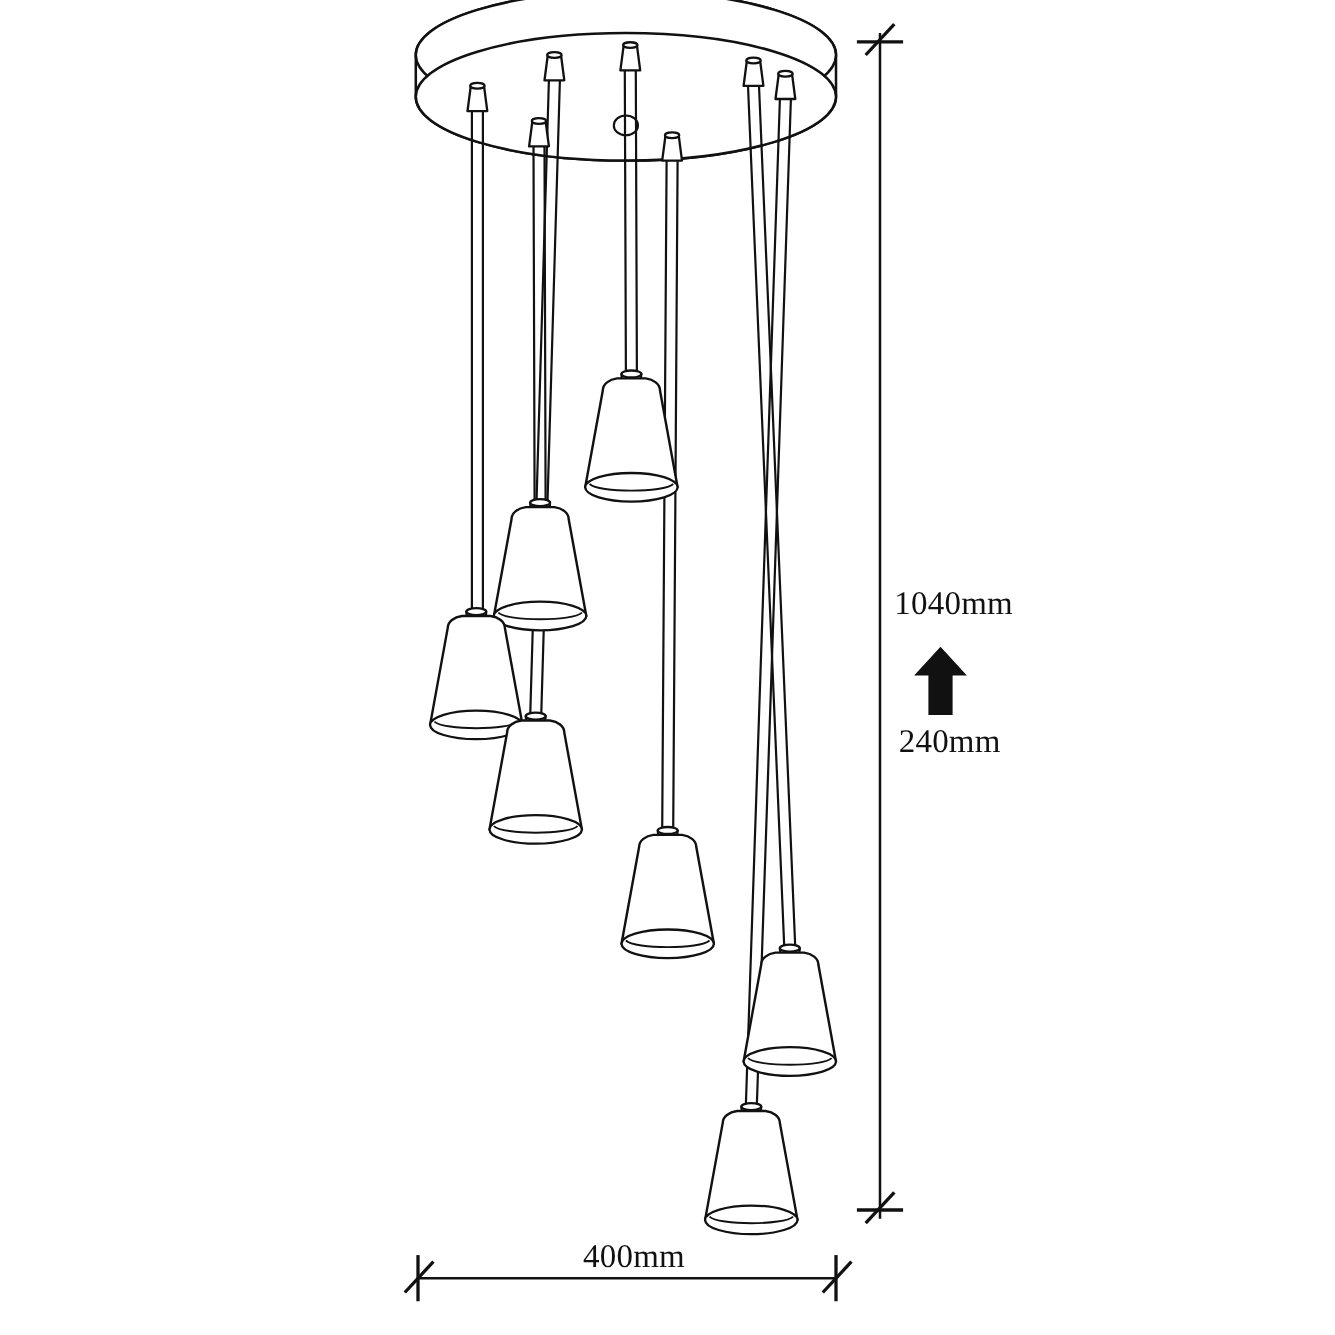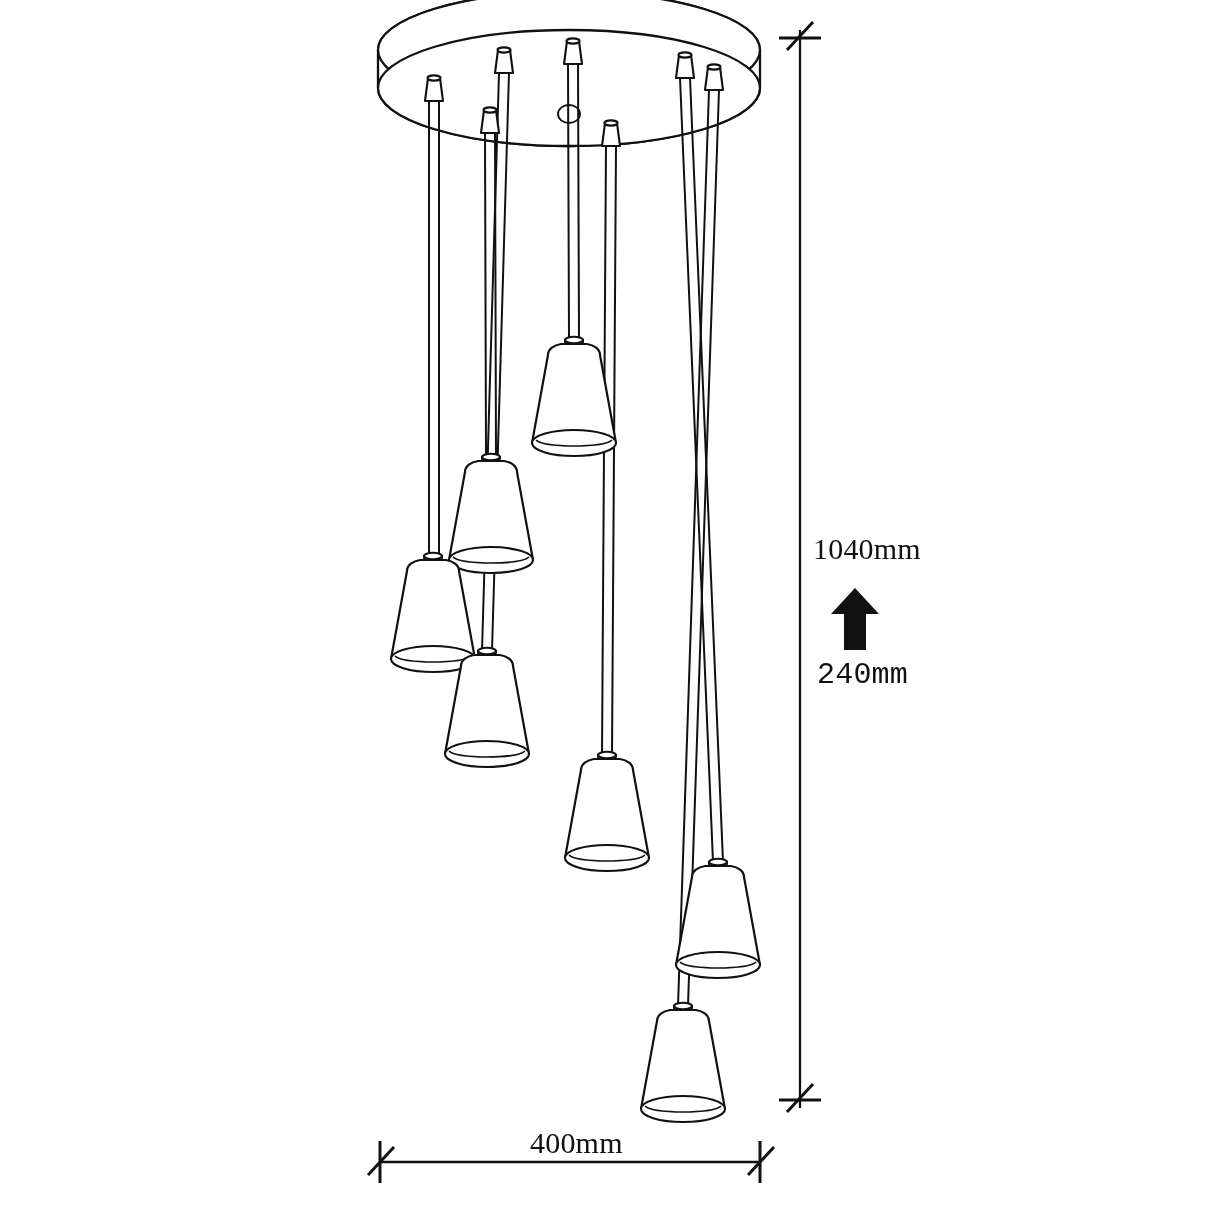--- a/index.html
+++ b/index.html
@@ -84,21 +84,21 @@
   }
   .dim-text {
     position: absolute;
     font-family: "Liberation Serif", serif;
     font-size: 30px;
     color: #111111;
     white-space: nowrap;
     letter-spacing: 0.2px;
   }
   #label-height-total { left: 813px; top: 532px; }
-  #label-height-drop  { left: 817px; top: 658px; font-family: Liberation Mono, monospace; }
+  #label-height-drop  { left: 817px; top: 658px; }
   #label-width        { left: 530px; top: 1126px; }
 </style>
 </head>
 <body>
 
 <div id="canvas">
 
   <svg id="drawing" viewBox="0 0 1214 1214">
 
     <defs>

